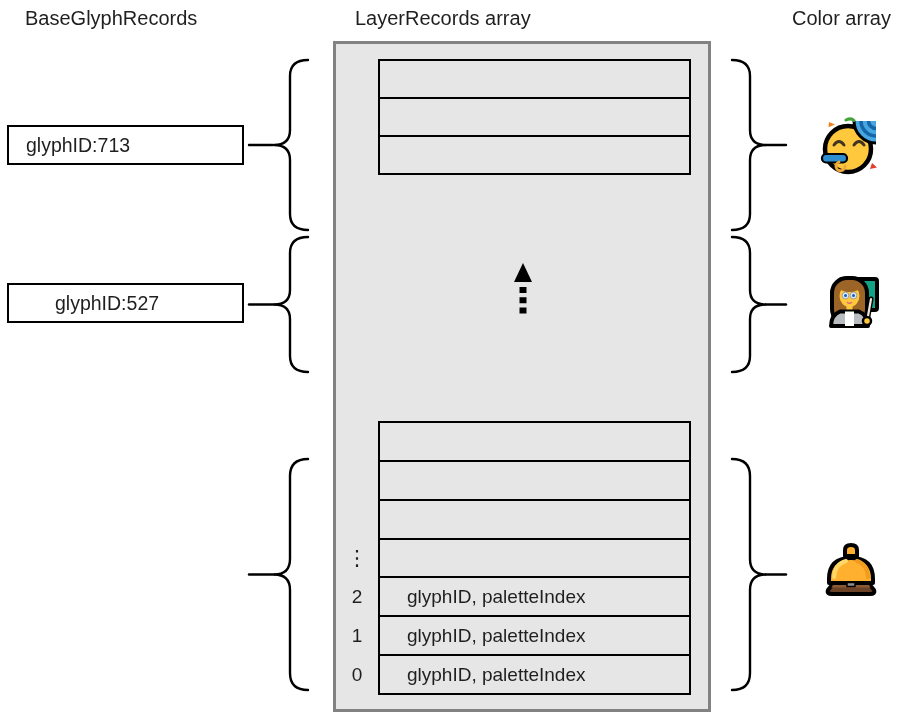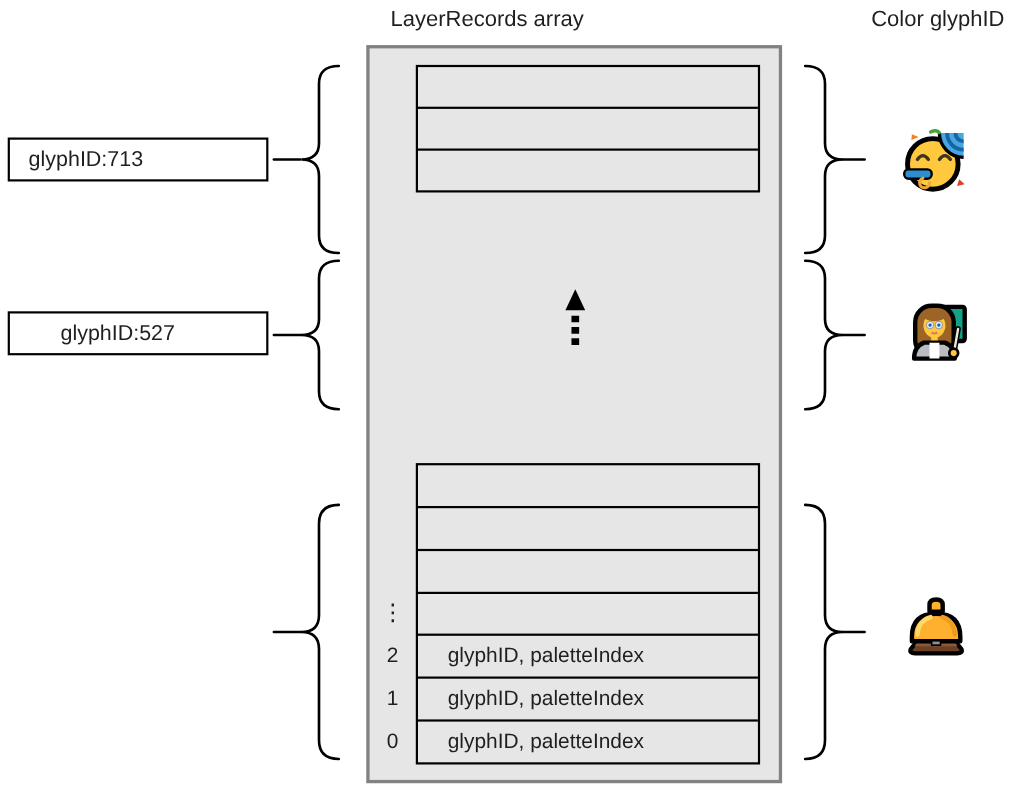--- a/index.html
+++ b/index.html
@@ -91,22 +91,23 @@
   .box-486 { top: 553px; }
 
   .abs { position: absolute; }
   svg { display: block; }
 </style>
 </head>
 <body>
 
 <div class="stage">
 
+  <div class="title title-left">BaseGlyphRecords</div>
   <div class="title title-center">LayerRecords array</div>
-  <div class="title title-right">Color glyphID</div>
+  <div class="title title-right">Color array</div>
 
   <div class="panel"></div>
 
   <div class="rows rows-top">
     <div class="row"></div>
     <div class="row"></div>
     <div class="row"></div>
   </div>
 
   <svg class="abs" style="left:507px; top:259px;" width="32" height="60" viewBox="0 0 32 60">

